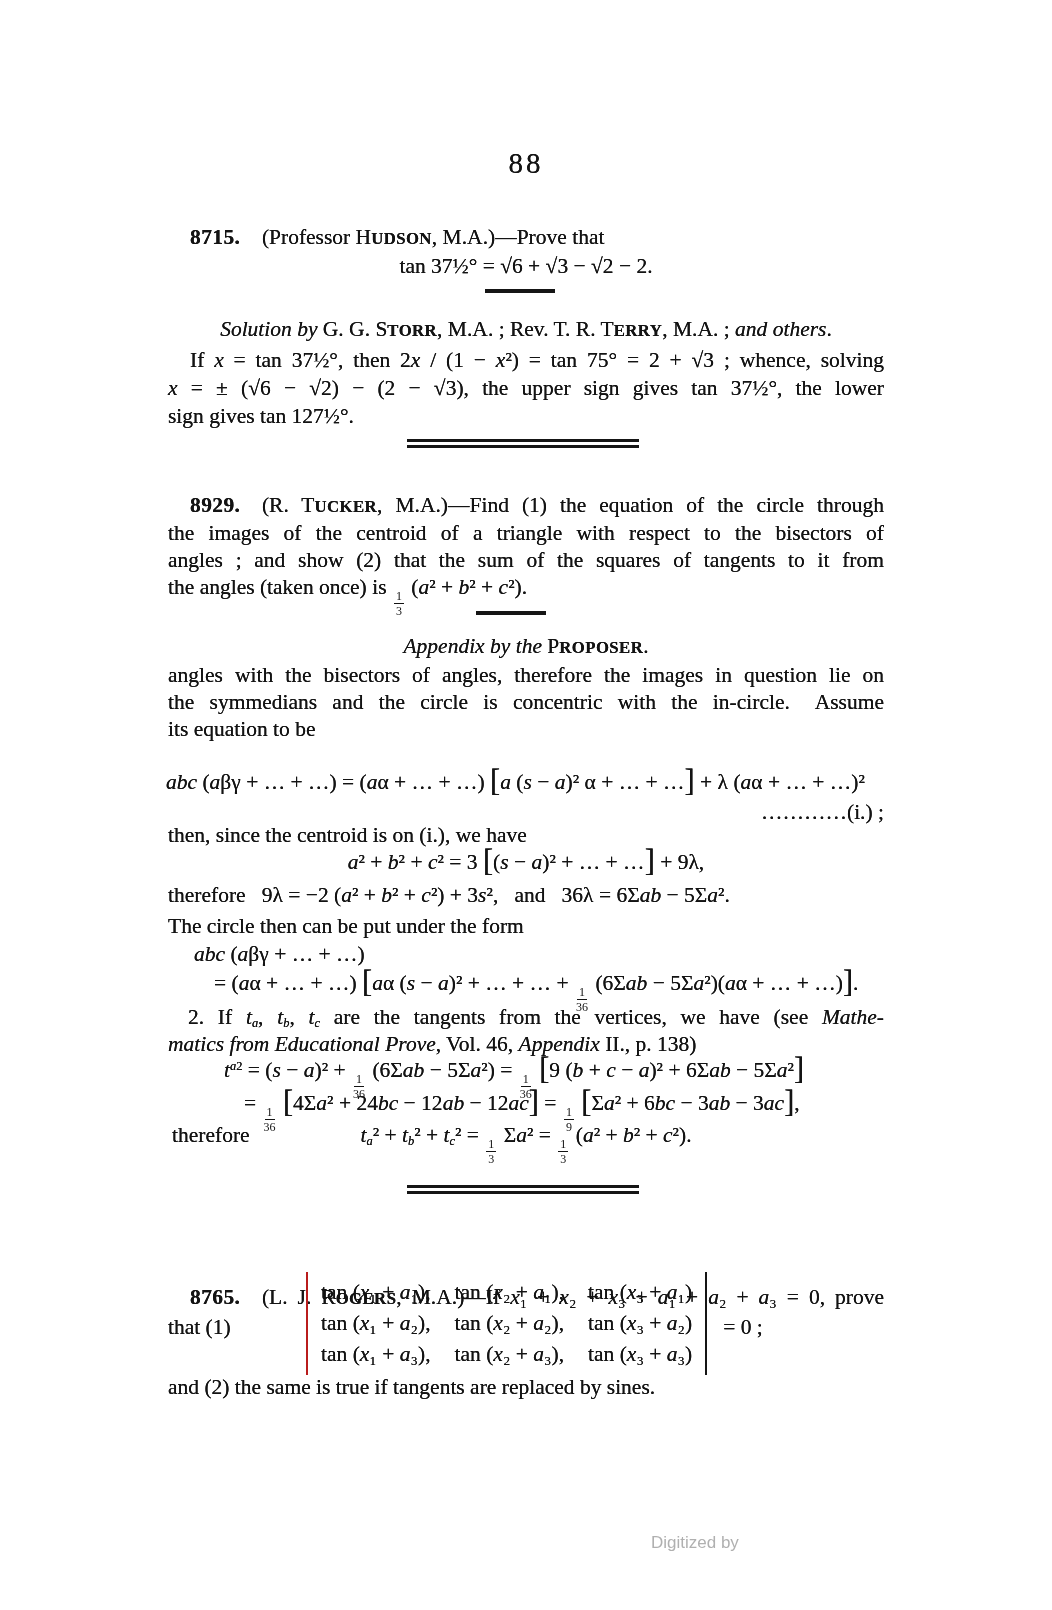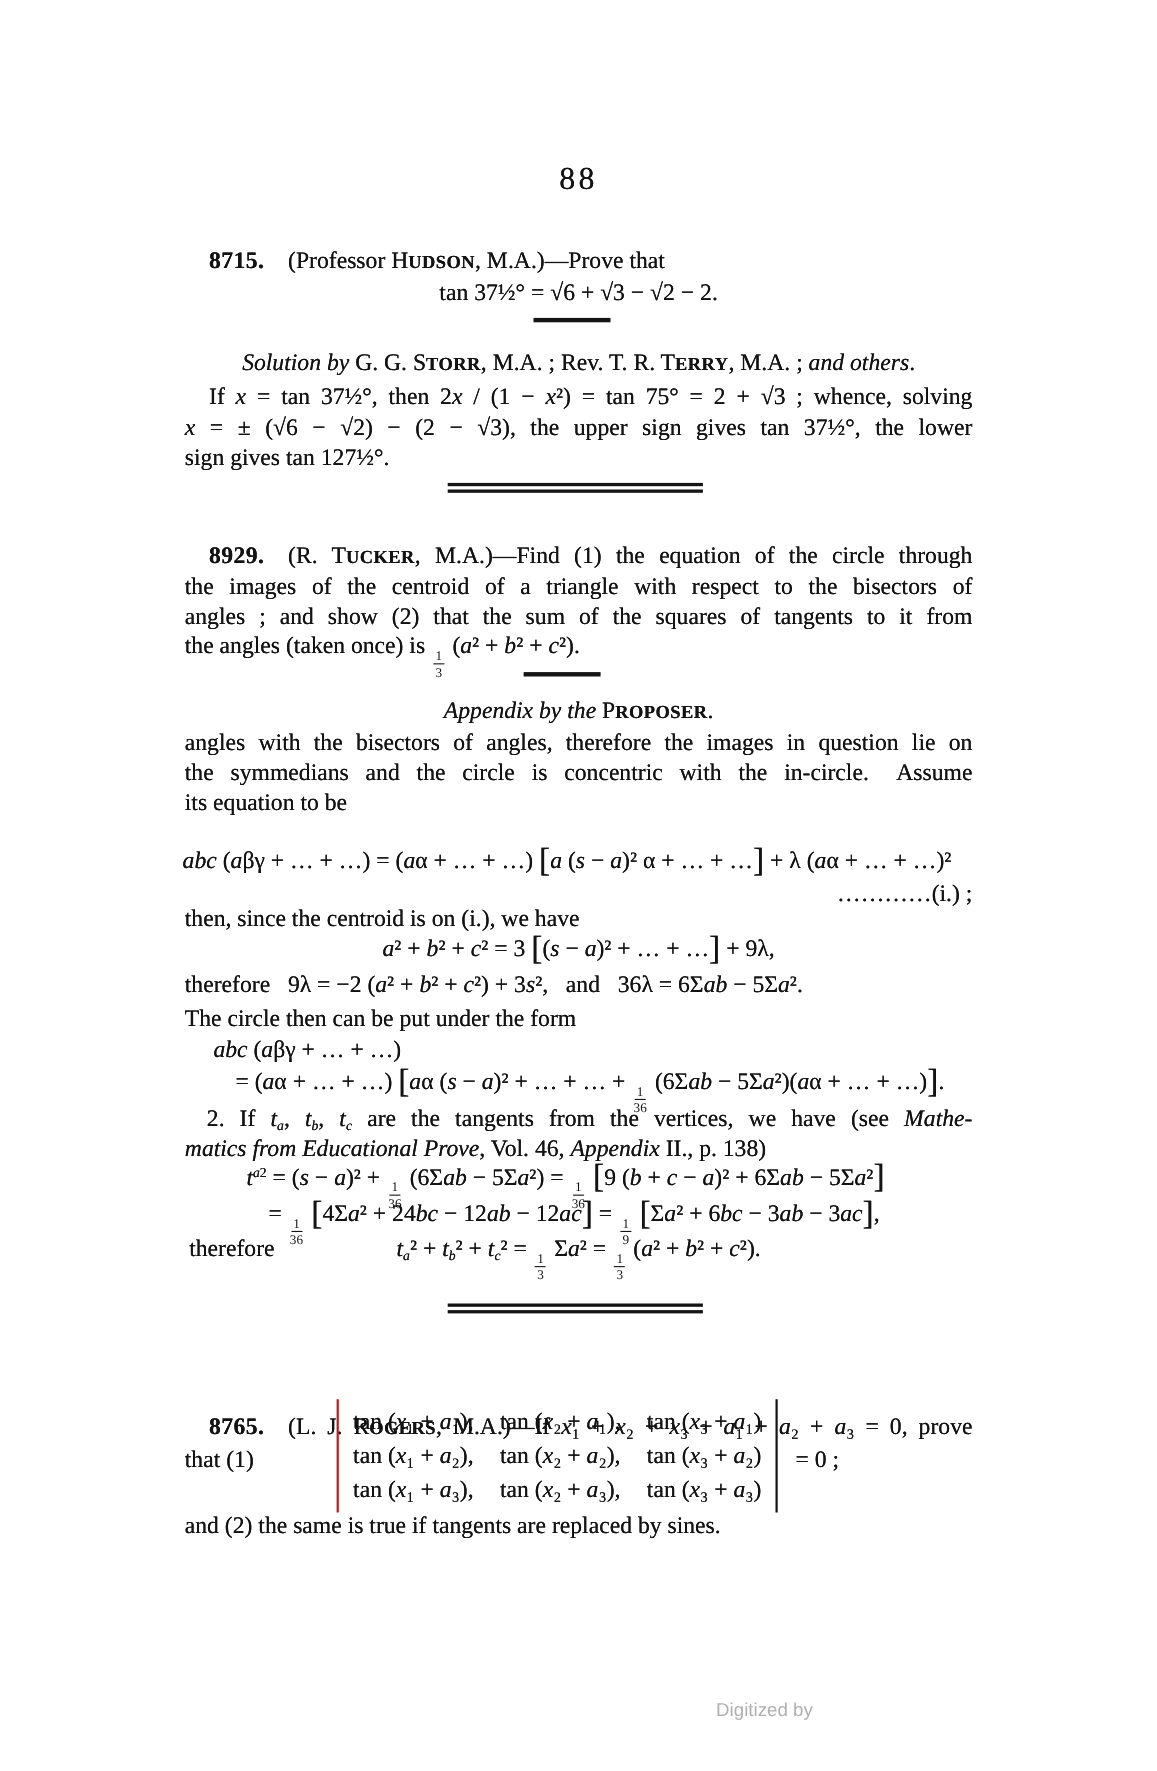--- a/index.html
+++ b/index.html
@@ -33,21 +33,21 @@
   .drule { position:absolute; }
   .drule-line { height:3px; background:#151515; margin-bottom:3px; }
   .th-label { position:absolute; left:4px; }
   .det-wrap { display:flex; align-items:center; }
   .det-label { width:138px; flex:0 0 138px; padding-top:8px; }
   .det { border-left:2px solid #b91c1c; border-right:2px solid #151515;
          padding:5px 13px; display:grid; grid-template-columns:auto auto auto;
          column-gap:24px; line-height:31px;font-family:Liberation Serif, serif; }
   .det-eq { margin-left:16px; padding-top:8px; }
   .watermark { position:absolute; left:651px; top:1533px; display:flex;
-               align-items:center; gap:9px; color:#b3b3b3; text-shadow:none;margin-top:12px; }
+               align-items:center; gap:9px; color:#b3b3b3; text-shadow:none; }
   .wm-digitized { font-family:"Liberation Sans","DejaVu Sans",sans-serif;
                   font-size:17px; color:#b0b0b0; }
   .wm-google { font-family:"Liberation Serif","DejaVu Serif",serif;
                font-size:44px; letter-spacing:1px; color:#b7b7b7; }
 </style>
 </head>
 <body>
 
 <div class="page">
 

